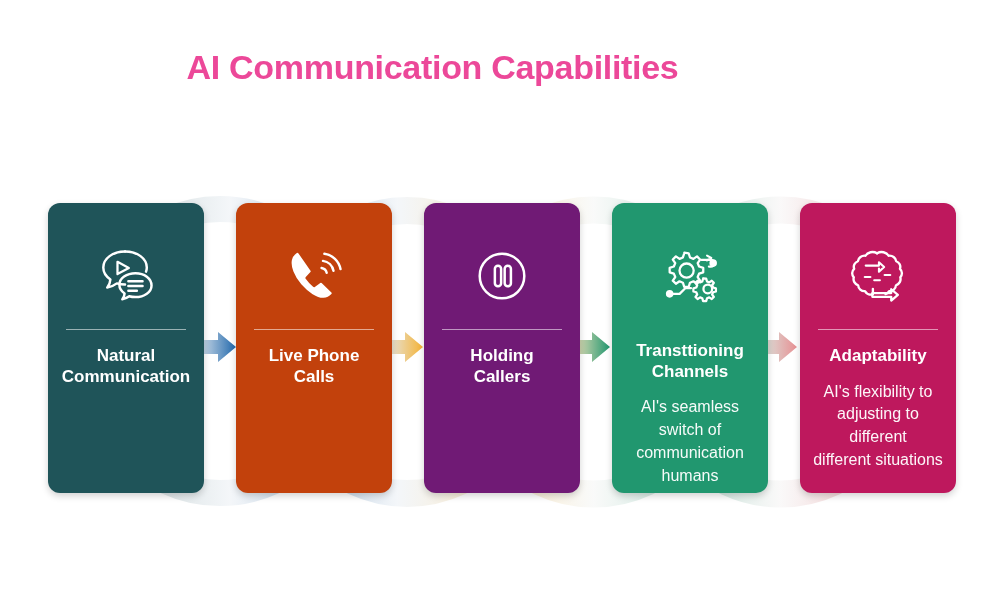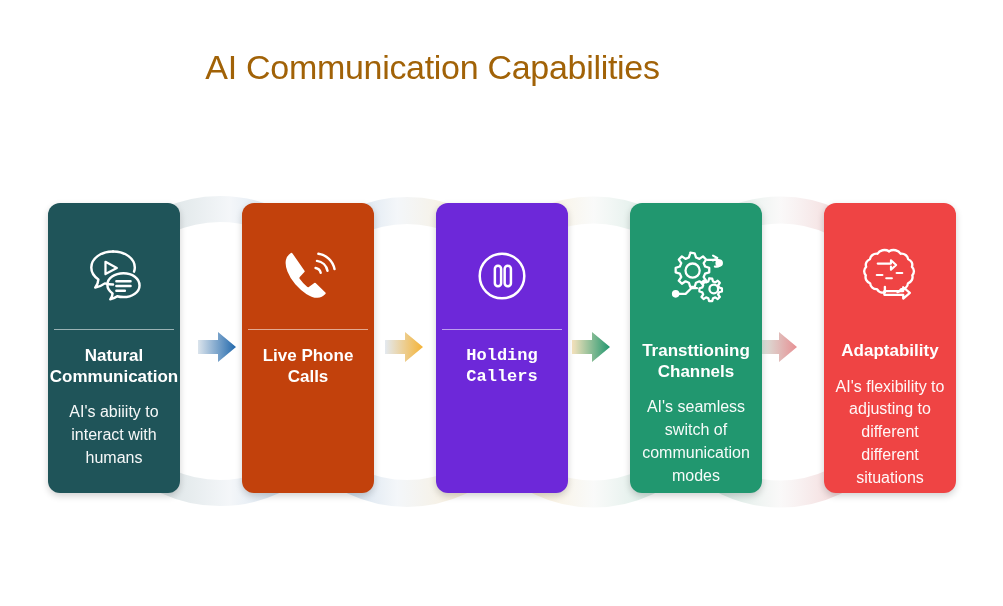--- a/index.html
+++ b/index.html
@@ -17,22 +17,22 @@
     background: #ffffff;
     overflow: hidden;
   }
   #title {
     position: absolute;
     top: 48px;
     left: 0;
     width: 865px;
     text-align: center;
     font-size: 34px;
-    font-weight: normal;
-    color: #a16207;
+    font-weight: bold;
+    color: #ec4899;
     letter-spacing: -0.3px;
   }
   #bg-arcs {
     position: absolute;
     left: 0;
     top: 0;
     width: 1003px;
     height: 606px;
     pointer-events: none;
   }
@@ -41,21 +41,21 @@
     left: 48px;
     top: 203px;
     width: 908px;
     height: 290px;
     display: flex;
     justify-content: space-between;
     align-items: stretch;
   }
   .card {
     position: relative;
-    width: 132px;
+    width: 156px;
     border-radius: 12px;
     box-sizing: border-box;
     padding: 36px 10px 14px 10px;
     display: flex;
     flex-direction: column;
     align-items: center;
     box-shadow: 0 3px 7px rgba(0,0,0,0.18);
   }
   .card-icon {
     width: 74px;
@@ -206,39 +206,37 @@
           <path d="M36 11c-13 0-23 7.6-23 17 0 5 2.9 9.5 7.5 12.6 -.2 3.3 -1.4 6.4 -3.3 8.6 3.9 -.6 7.4 -2.3 10.1 -4.4 2.7 .8 5.6 1.2 8.7 1.2"></path>
           <path d="M36 11c13 0 23 7.6 23 17 0 1.5 -.3 3 -.8 4.4"></path>
           <path d="M28 22 l12 6.5 l-12 6.5 z" stroke-width="2.4"></path>
           <path d="M47 34c-9.4 0-17 5.5-17 12.3 0 3.6 2.1 6.8 5.5 9.1 -.1 2.4 -1 4.6 -2.4 6.2 2.8 -.4 5.3 -1.7 7.3 -3.2 2 .6 4.2 .9 6.6 .9 9.4 0 17 -5.5 17 -12.3C64 39.5 56.4 34 47 34z"></path>
           <path d="M39.5 42.5 h15 M39.5 47.5 h15 M39.5 52.5 h9"></path>
         </svg>
       </div>
       <div class="divider"></div>
       <div class="card-title">Natural
 Communication</div>
-      <div class="card-desc">AI's abiiity to
-interact with humans</div>
     </div>
 
     <div class="card" style="background:#c2410c;">
       <div class="card-icon">
         <svg viewBox="0 0 74 74" width="70" height="70" fill="none" stroke="#ffffff" stroke-width="2.6" stroke-linecap="round" stroke-linejoin="round">
           <path d="M19.5 13.5c-2.4 1.6 -4.2 4 -4.8 6.9 -1.3 6.2 2.3 16.1 9.7 24.6 7.4 8.5 16.4 14.2 22.5 13.9 3 -.2 5.7 -1.5 7.7 -3.6 l -10.3 -10 -5.8 4.2c-1 .7 -2.3 .6 -3.2 -.2 -3 -2.6 -5.7 -5.5 -8 -8.7 -.7 -1 -.6 -2.3 .2 -3.2 l 4.9 -5.3 z" fill="#ffffff" stroke="#ffffff" stroke-width="2.2"></path>
           <path d="M45 28.5c2.6 .4 4.8 2.4 5.4 5"></path>
           <path d="M46.5 21c5.6 .8 10 5 11.1 10.5"></path>
           <path d="M48 13.5c8.6 1.1 15.4 7.7 17 16.1"></path>
         </svg>
       </div>
       <div class="divider"></div>
       <div class="card-title">Live Phone
 Calls</div>
     </div>
 
-    <div class="card" style="background:#6d28d9;font-family:Liberation Mono, monospace;">
+    <div class="card" style="background:#701a75;">
       <div class="card-icon">
         <svg viewBox="0 0 74 74" width="66" height="66" fill="none" stroke="#ffffff" stroke-width="2.8" stroke-linecap="round" stroke-linejoin="round">
           <circle cx="37" cy="37" r="25"></circle>
           <rect x="29" y="25.5" width="7" height="23" rx="3.4"></rect>
           <rect x="40" y="25.5" width="7" height="23" rx="3.4"></rect>
         </svg>
       </div>
       <div class="divider"></div>
       <div class="card-title">Holding
 Callers</div>
@@ -257,24 +255,24 @@
           <path d="M18 58 h8 l6 -6 h6"></path>
           <circle cx="15.5" cy="58" r="2.8" fill="#ffffff"></circle>
         </svg>
       </div>
       <div class="divider"></div>
       <div class="card-title">Transttioning
 Channels</div>
       <div class="card-desc">AI's seamless
 switch of
 communication
-modes</div>
-    </div>
-
-    <div class="card" style="background:#ef4444;">
+humans</div>
+    </div>
+
+    <div class="card" style="background:#be185d;">
       <div class="card-icon">
         <svg viewBox="0 0 74 74" width="70" height="70" fill="none" stroke="#ffffff" stroke-width="2.5" stroke-linecap="round" stroke-linejoin="round">
           <path d="M36 13c-4.4 -2.6 -10 -1.2 -12.2 2.6 -4 -.6 -7.6 2.2 -8 5.8 -3.4 1.2 -5.2 4.8 -4 8 -2.6 2.4 -2.8 6.4 -.4 9 -1 3.6 1 7.2 4.6 8.4 .2 3.6 3.4 6.4 7.2 6.2 1.6 3 5.2 4.4 8.4 3.2 l 0 -5.6"></path>
           <path d="M36 13c4.4 -2.6 10 -1.2 12.2 2.6 4 -.6 7.6 2.2 8 5.8 3.4 1.2 5.2 4.8 4 8 2.6 2.4 2.8 6.4 .4 9 1 3.6 -1 7.2 -4.6 8.4 -.2 3.6 -3.4 6.4 -7.2 6.2 -.8 1.5 -2.2 2.6 -3.8 3.1"></path>
           <path d="M24 26 h14 l0 -3.5 l5.5 5 l-5.5 5 l0 -3.5" stroke-width="2.2"></path>
           <path d="M23 38 h6" stroke-width="2.2"></path>
           <path d="M33 41.5 h6" stroke-width="2.2"></path>
           <path d="M44 36 h6" stroke-width="2.2"></path>
           <path d="M31 55 h20 l0 -4 l7 6 l-7 6 l0 -4 h-20 z" stroke-width="2.4"></path>
         </svg>

